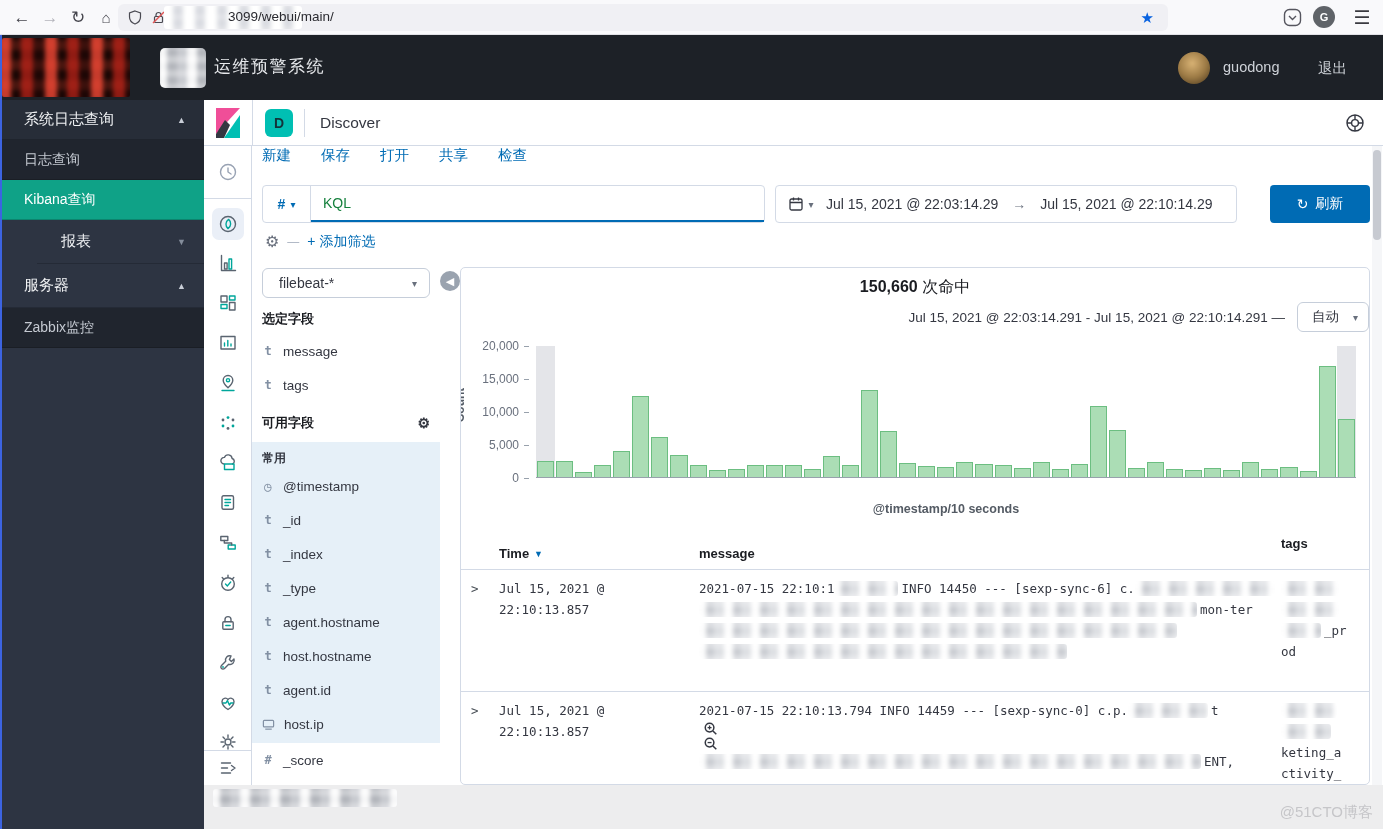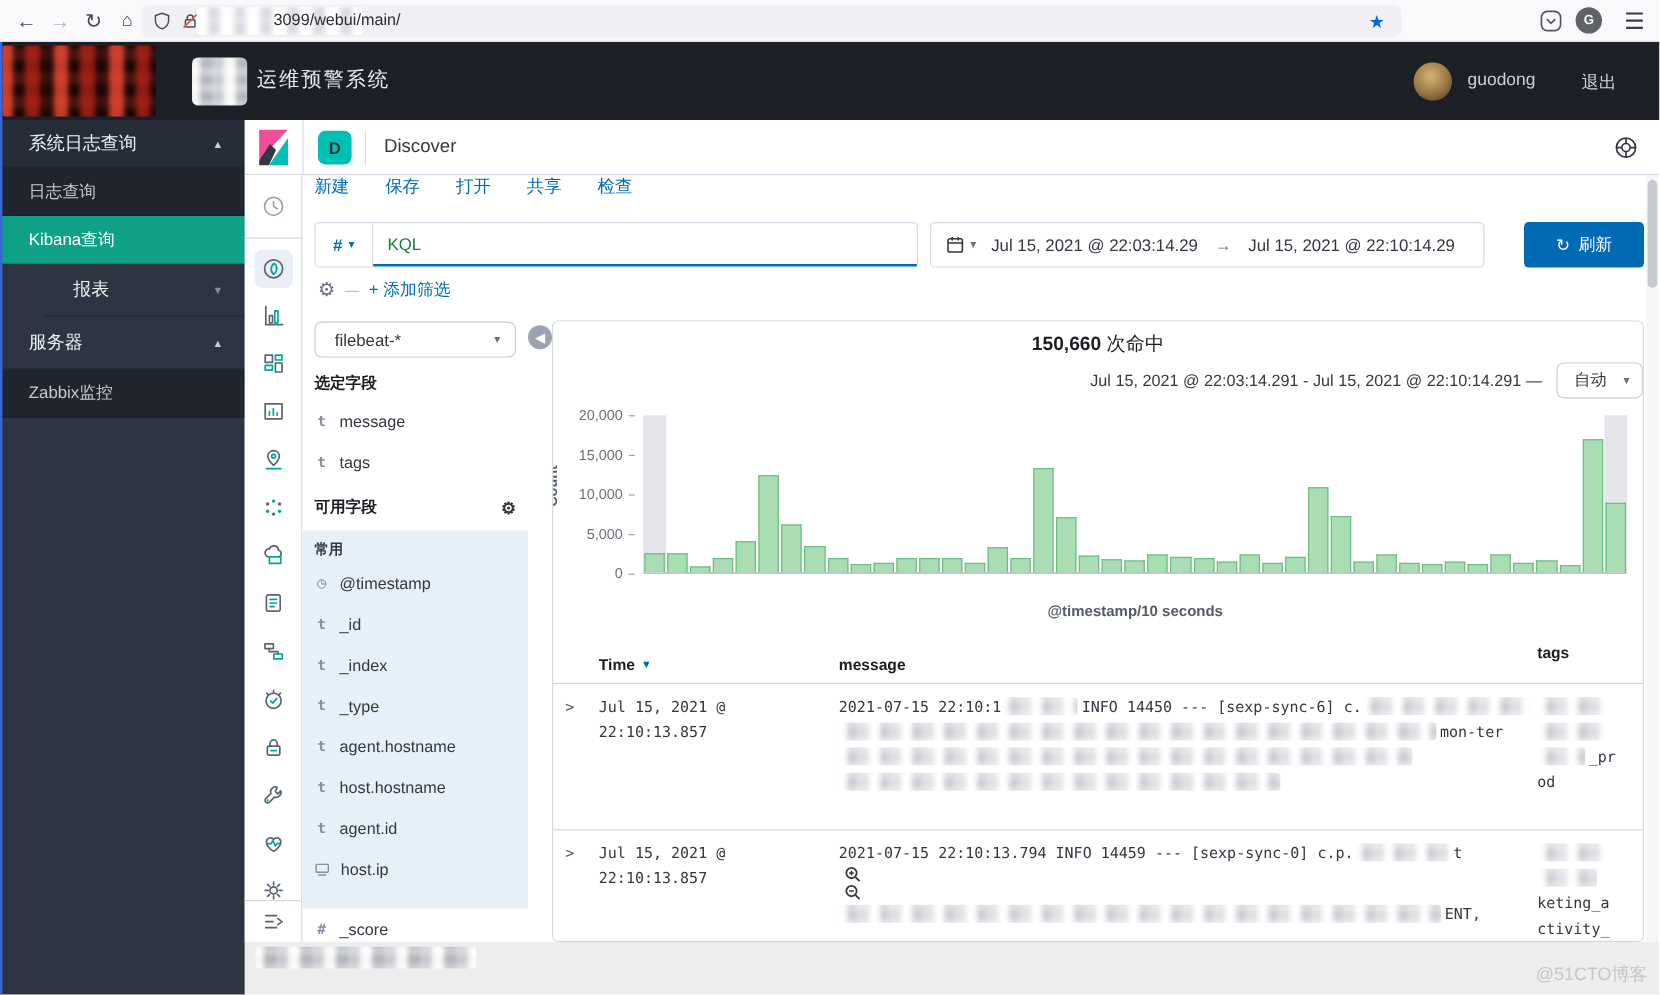--- a/index.html
+++ b/index.html
@@ -104,21 +104,21 @@
 
   
   .k-body{position:relative;height:525px;display:flex;}
   .fields-panel{width:188px;padding-top:8px;overflow:hidden;}
   .idx-box{margin:0 10px;height:30px;border:1px solid #c6ceda;border-radius:6px;display:flex;align-items:center;
     padding:0 12px 0 16px;font-size:14px;color:#343741;cursor:pointer;}
   .idx-box .chv{margin-left:auto;font-size:10px;color:#69707d;}
   .f-heading{display:flex;align-items:center;padding:12px 10px 6px 10px;font-size:13px;font-weight:bold;color:#1a1c21;}
   .f-heading .gear{margin-left:auto;color:#343741;font-size:14px;cursor:pointer;}
   .f-sub{padding:8px 10px 2px 10px;font-size:12px;font-weight:bold;color:#343741;}
-  .popular-wrap{background:#e6f0f8;margin-top:4px;padding-bottom:16px;}
+  .popular-wrap{background:#e6f0f8;margin-top:4px;padding-bottom:2px;}
   .field-item{display:flex;align-items:center;gap:9px;padding:8px 10px;font-size:13.5px;color:#343741;cursor:pointer;height:34px;}
   .fi{width:12px;text-align:center;font-family:"DejaVu Sans Mono",monospace;font-size:12px;font-weight:bold;color:#8290a3;}
   .fi-svg{width:13px;height:13px;}
   .collapse-btn{position:absolute;left:188px;top:11px;width:20px;height:20px;border-radius:50%;background:#9aa3af;
     color:#fff;font-size:11px;display:flex;align-items:center;justify-content:center;cursor:pointer;z-index:5;}
 
   
   .k-main{flex:1;position:relative;}
   .panel{position:absolute;left:20px;top:7px;width:910px;height:518px;border:1px solid #d3dae6;
     border-radius:5px;background:#fff;overflow:hidden;}

